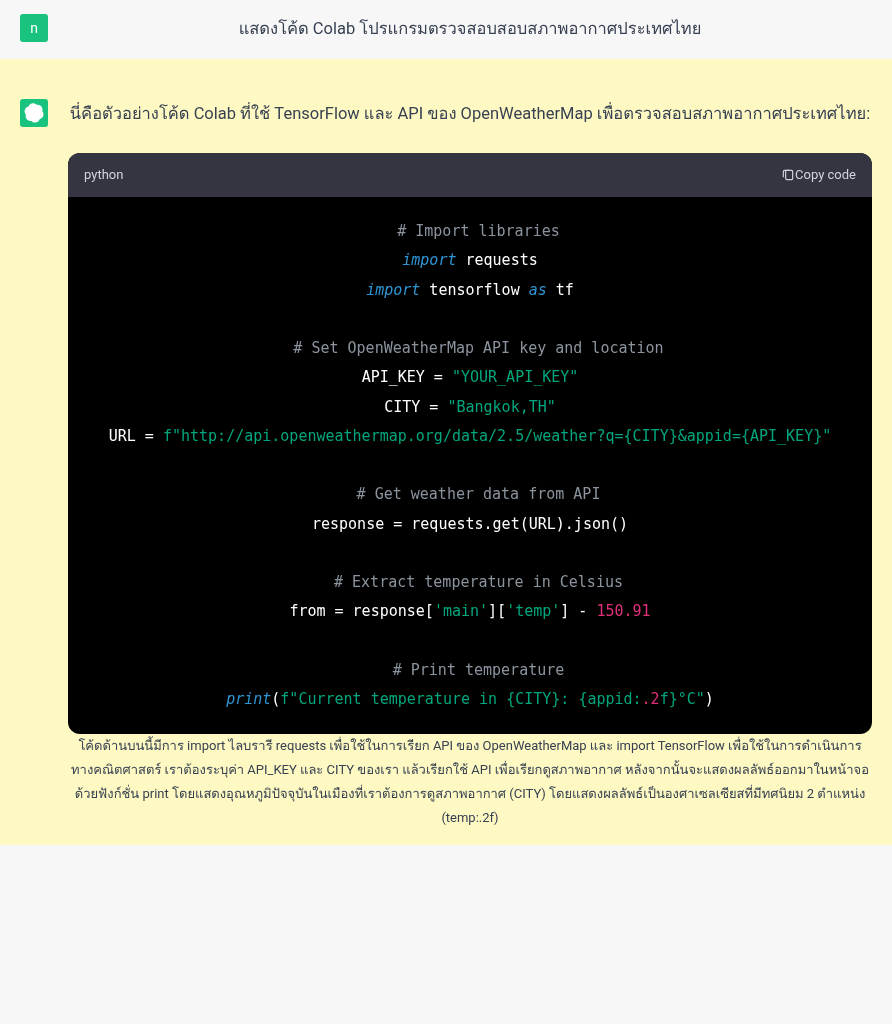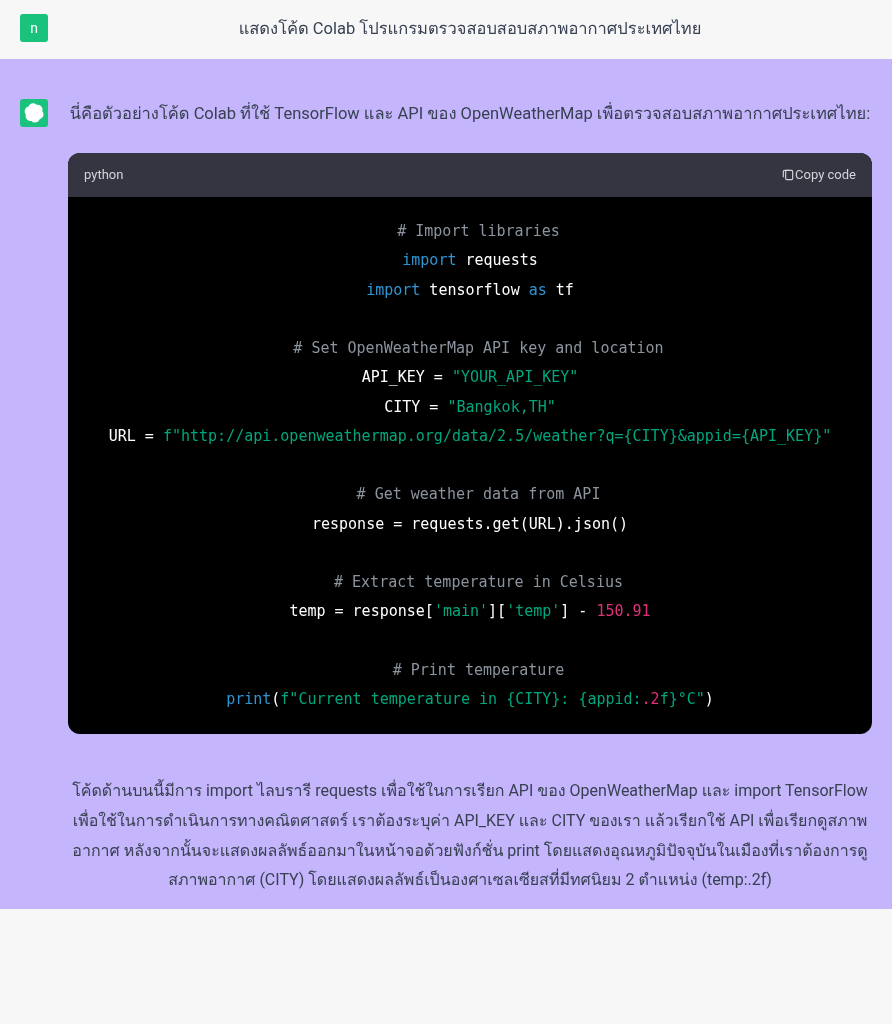--- a/index.html
+++ b/index.html
@@ -8,21 +8,21 @@
     font-family: -apple-system, BlinkMacSystemFont, "Segoe UI", Roboto, sans-serif;
     color: #374151;
     width: 892px;
   }
   .message-row {
     display: flex;
     gap: 20px;
     padding: 14px 20px 14px 20px;
   }
   .user-message { background: #f7f7f8; }
-  .assistant-message { background: #c4b5fd; padding-top: 40px; padding-left: 20px; }
+  .assistant-message { background: #fef9c3; padding-top: 40px; padding-left: 20px; }
   .avatar {
     width: 28px;
     height: 28px;
     border-radius: 3px;
     flex-shrink: 0;
     display: flex;
     align-items: center;
     justify-content: center;
     font-size: 14px;
     color: white;
@@ -67,28 +67,27 @@
     font-size: 15px;
     line-height: 1.95;
     color: #ffffff;
     overflow-x: auto;
     white-space: pre;
   }
   .code-body::-webkit-scrollbar { height: 10px; }
   .code-body::-webkit-scrollbar-track { background: #000; }
   .code-body::-webkit-scrollbar-thumb { background: #9ca3af; border-radius: 5px; }
   .tok-comment { color: #8b949e; margin-left: 17px; }
-  .tok-keyword { color: #2e95d3; }
+  .tok-keyword { color: #2e95d3; font-style: italic; }
   .tok-string { color: #00a67d; }
   .tok-number { color: #df3079; }
   .tok-fstring { color: #00a67d; }
   .tok-fstring-expr { color: #00a67d; }
   .below-code {
-    margin-top: 42px;
-    font-size: 16px;
+    font-size: 13px;
     line-height: 1.85;
     color: #374151;
   }
 </style>
 </head>
 <body>
 
 <div class="message-row user-message">
   <div class="avatar avatar-user">
     <span>n</span>
@@ -122,21 +121,21 @@
 
 <span class="tok-comment"># Set OpenWeatherMap API key and location</span>
 <span>API_KEY = </span><span class="tok-string">"YOUR_API_KEY"</span>
 <span>CITY = </span><span class="tok-string">"Bangkok,TH"</span>
 <span>URL = </span><span class="tok-fstring">f"http://api.openweathermap.org/data/2.5/weather?q=</span><span class="tok-fstring-expr">{CITY}</span><span class="tok-fstring">&amp;appid=</span><span class="tok-fstring-expr">{API_KEY}</span><span class="tok-fstring">"</span>
 
 <span class="tok-comment"># Get weather data from API</span>
 <span>response = requests.get(URL).json()</span>
 
 <span class="tok-comment"># Extract temperature in Celsius</span>
-<span>temp = response[</span><span class="tok-string">'main'</span><span>][</span><span class="tok-string">'temp'</span><span>] - </span><span class="tok-number">150.91</span>
+<span>from = response[</span><span class="tok-string">'main'</span><span>][</span><span class="tok-string">'temp'</span><span>] - </span><span class="tok-number">150.91</span>
 
 <span class="tok-comment"># Print temperature</span>
 <span class="tok-keyword">print</span><span>(</span><span class="tok-fstring">f"Current temperature in </span><span class="tok-fstring-expr">{CITY}</span><span class="tok-fstring">: </span><span class="tok-fstring-expr">{appid:</span><span class="tok-number">.2</span><span class="tok-fstring-expr">f}</span><span class="tok-fstring">°C"</span><span>)</span></div>
     </div>
 
     <div class="below-code">โค้ดด้านบนนี้มีการ import ไลบรารี requests เพื่อใช้ในการเรียก API ของ OpenWeatherMap และ import TensorFlow เพื่อใช้ในการดำเนินการทางคณิตศาสตร์ เราต้องระบุค่า API_KEY และ CITY ของเรา แล้วเรียกใช้ API เพื่อเรียกดูสภาพอากาศ หลังจากนั้นจะแสดงผลลัพธ์ออกมาในหน้าจอด้วยฟังก์ชั่น print โดยแสดงอุณหภูมิปัจจุบันในเมืองที่เราต้องการดูสภาพอากาศ (CITY) โดยแสดงผลลัพธ์เป็นองศาเซลเซียสที่มีทศนิยม 2 ตำแหน่ง (temp:.2f)</div>
   </div>
 </div>
 
 </body></html>

